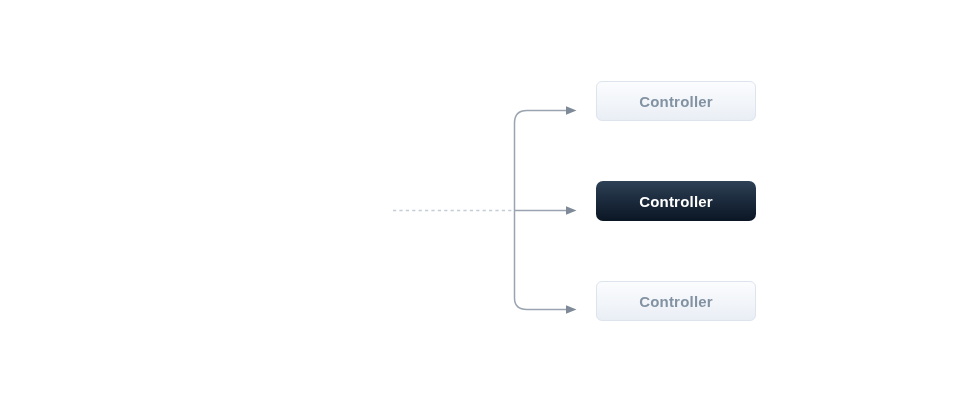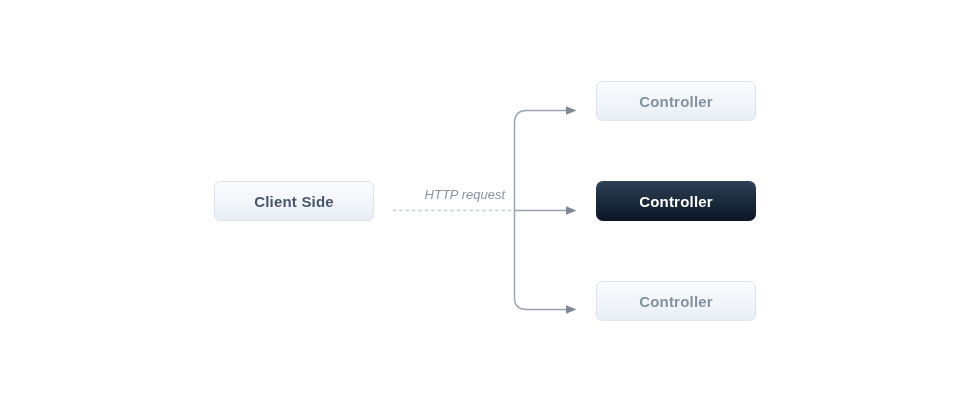--- a/index.html
+++ b/index.html
@@ -72,25 +72,21 @@
 
     <line x1="393" y1="210.5" x2="513" y2="210.5" stroke="#c4ccd6" stroke-width="1.5" stroke-dasharray="3.2 3.2"></line>
 
     <path d="M 567 110.5 H 527 Q 514.5 110.5 514.5 123 V 298 Q 514.5 309.5 527 309.5 H 567 M 514.5 210.5 H 567" fill="none" stroke="#9aa4b0" stroke-width="1.5"></path>
 
     <polygon points="566,106.2 576.5,110.5 566,114.8" fill="#7e8a97"></polygon>
     <polygon points="566,206.2 576.5,210.5 566,214.8" fill="#7e8a97"></polygon>
     <polygon points="566,305.2 576.5,309.5 566,313.8" fill="#7e8a97"></polygon>
   </svg>
 
-  <div class="http-label">HTTP request</div>
 
-  <div class="box light client client-box">
-    <span>Client Side</span>
-  </div>
 
   <div class="box light ctrl-top">
     <span>Controller</span>
   </div>
 
   <div class="box dark ctrl-mid">
     <span>Controller</span>
   </div>
 
   <div class="box light ctrl-bot">

